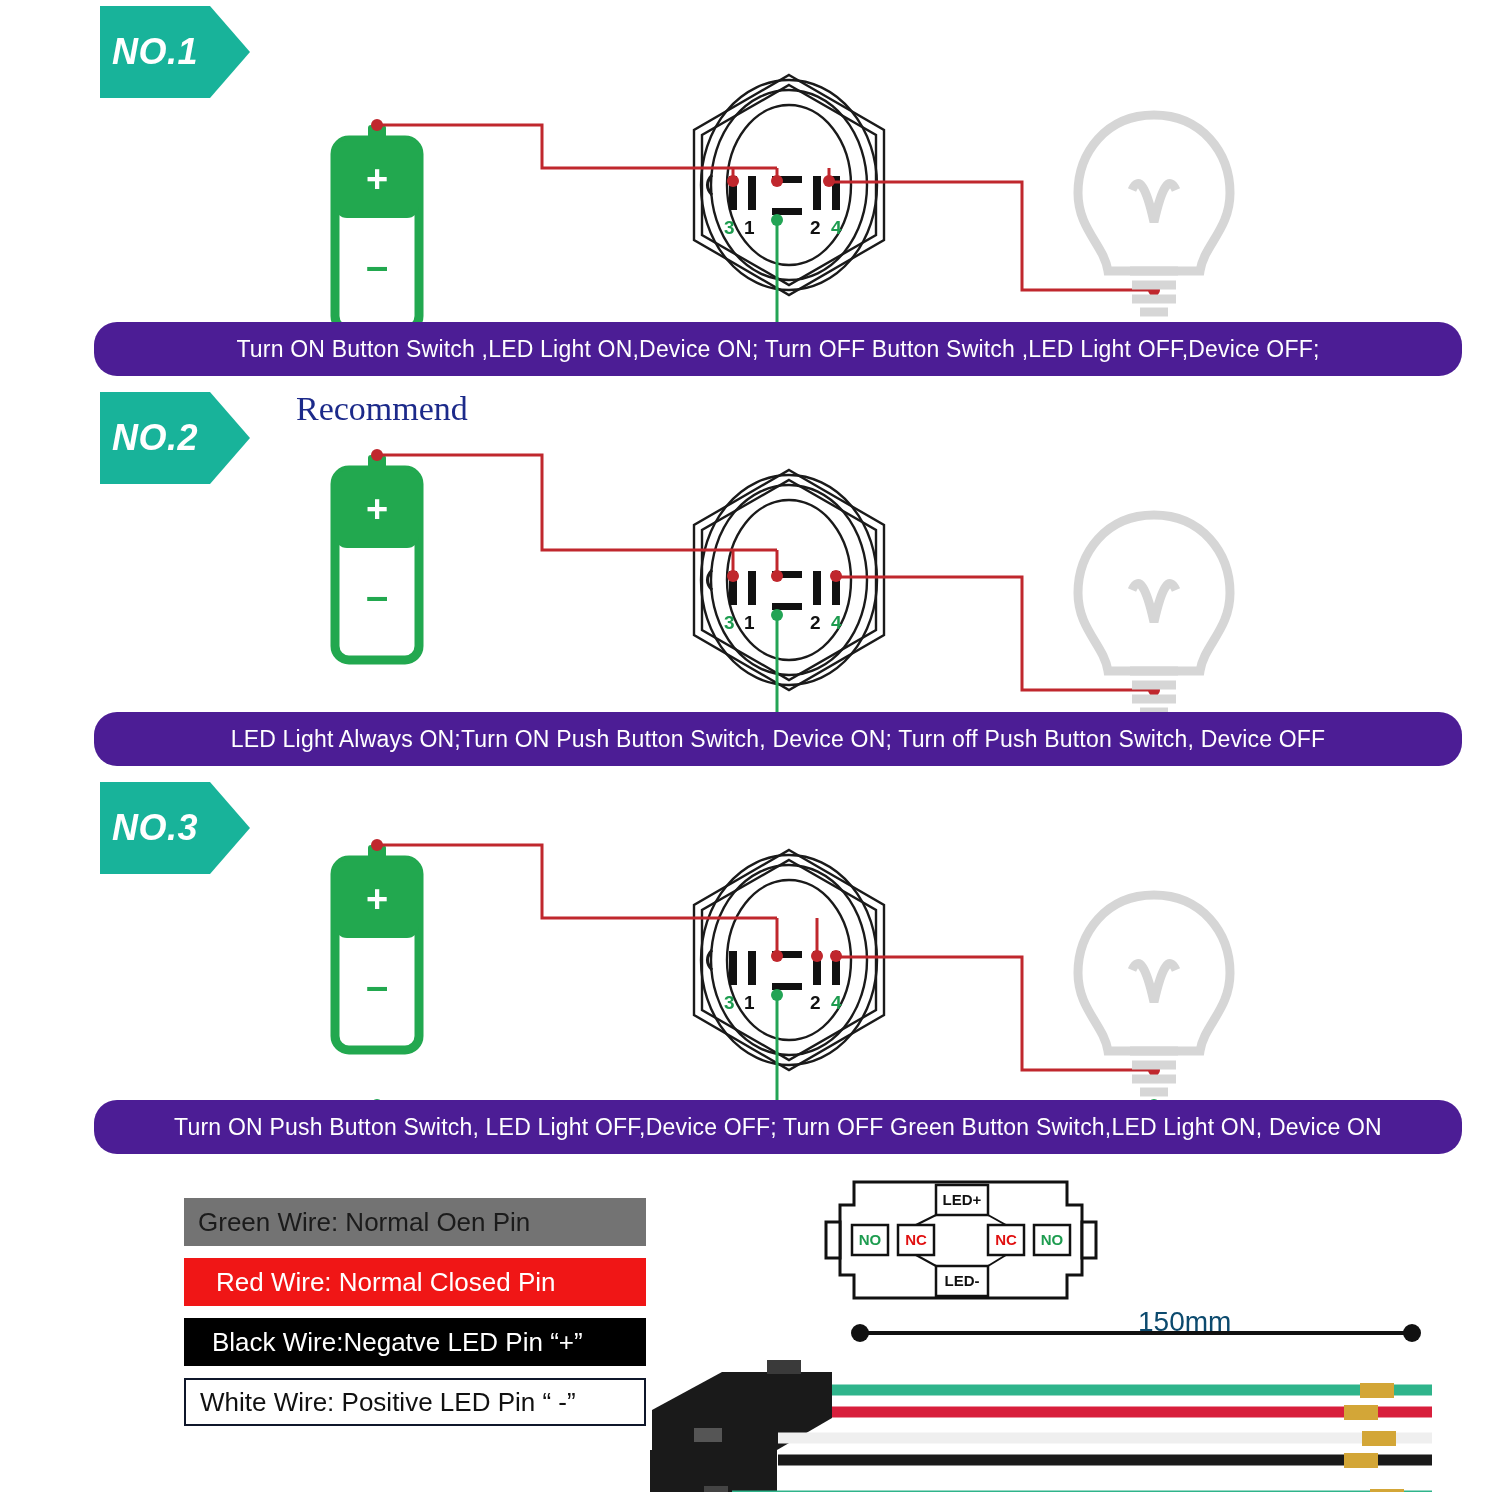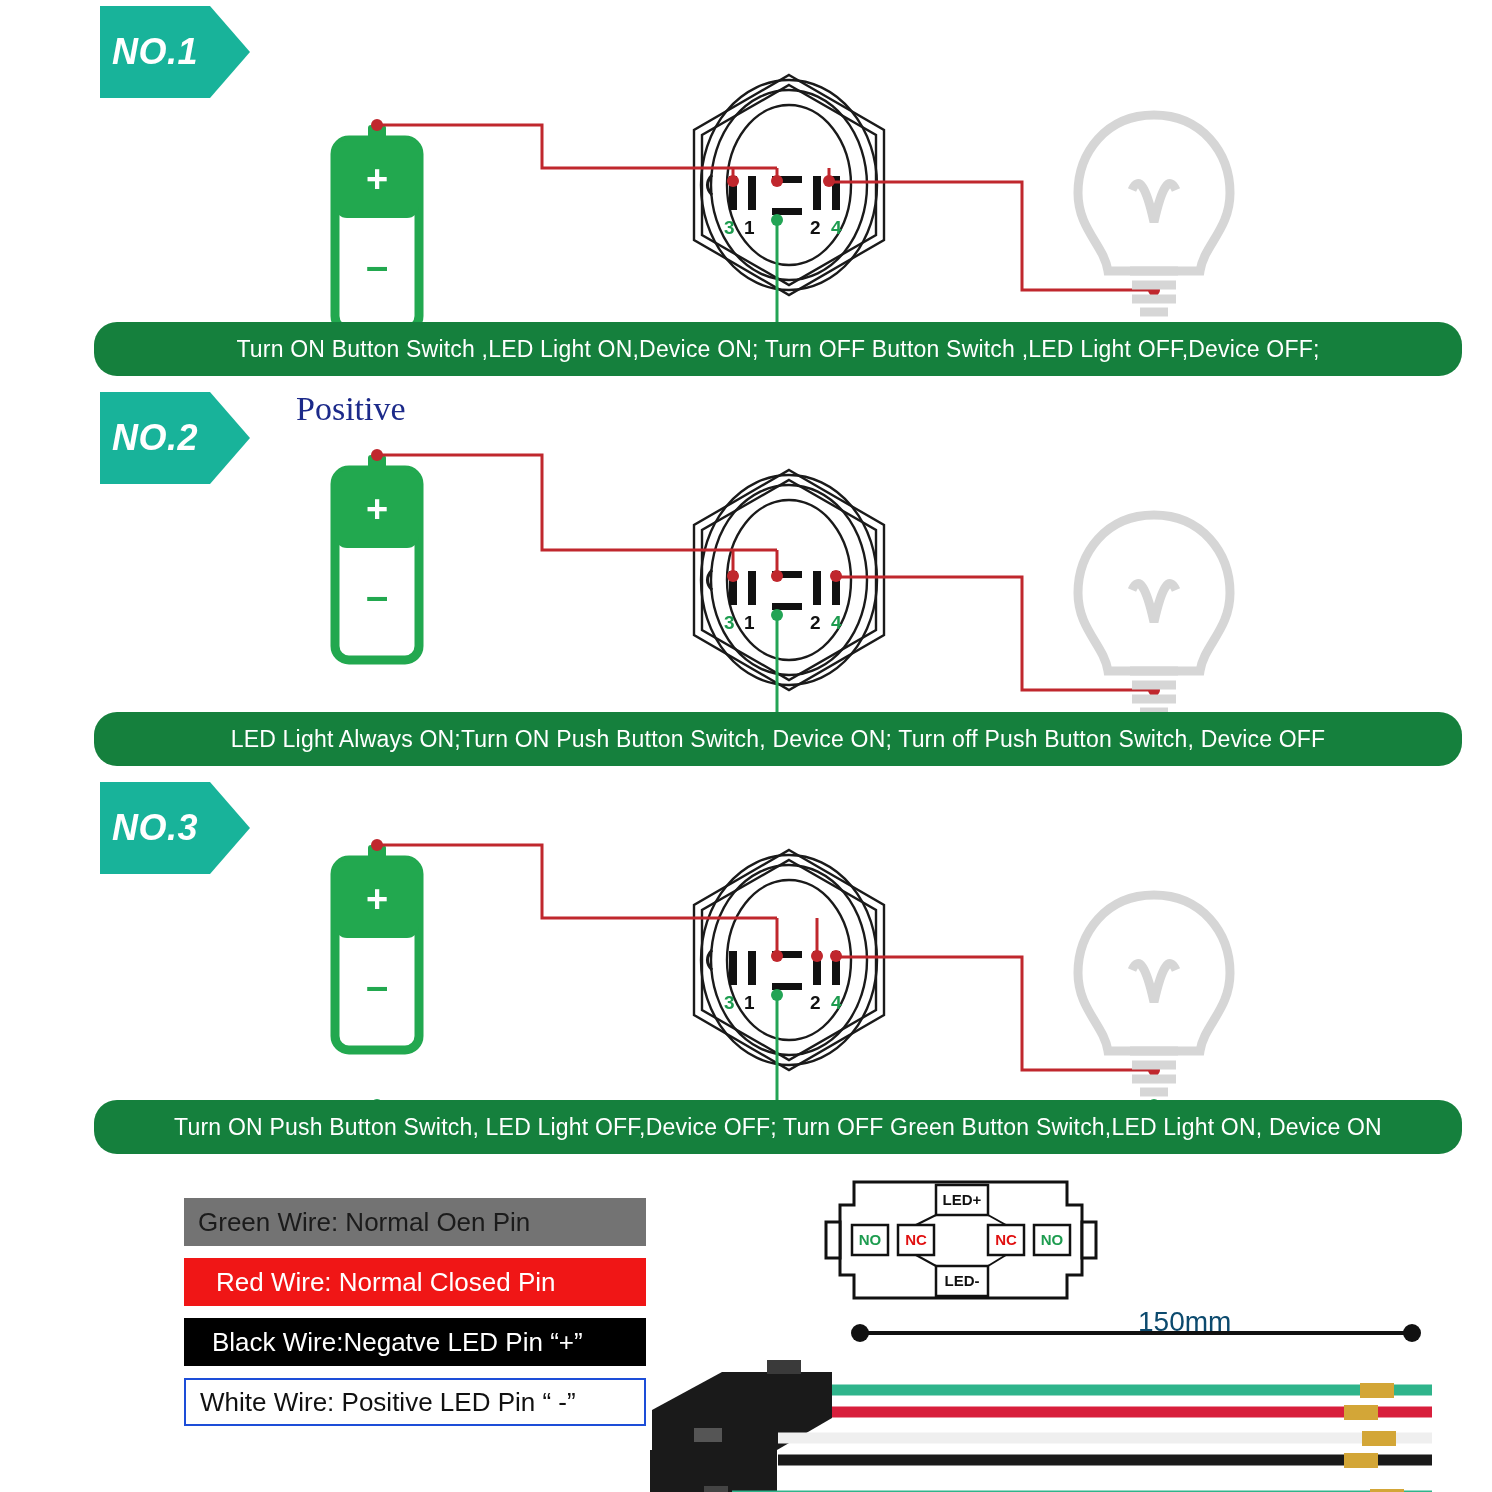--- a/index.html
+++ b/index.html
@@ -11,40 +11,40 @@
   .stage{position:absolute;left:0;top:0;width:1492px;height:1492px;margin-left:32px;}
 
   
   .tag{position:absolute;height:92px;width:150px;display:flex;align-items:center;}
   .tag .body{background:#18b39a;height:92px;width:112px;display:flex;align-items:center;justify-content:center;}
   .tag .arrow{width:0;height:0;border-top:46px solid transparent;border-bottom:46px solid transparent;border-left:40px solid #18b39a;}
   .tag .label{color:#ffffff;font-size:36px;font-weight:bold;font-style:italic;letter-spacing:0.5px;}
 
   
   .caption{
-    position:absolute;background:#15803d;color:#ffffff;
+    position:absolute;background:#4c1d95;color:#ffffff;
     display:flex;align-items:center;justify-content:center;
     font-size:23px;letter-spacing:.2px;white-space:nowrap;border-radius:23px;
   }
 
   
   .recommend{
     position:absolute;color:#1c2a8a;font-size:34px;
     font-family:"Liberation Serif", serif;
   }
 
   
   .legend-item{
     position:absolute;height:48px;display:flex;align-items:center;
     padding:0 14px;box-sizing:border-box;font-size:26px;
   }
   .lg-green{background:#737373;color:#1b1b1b;}
   .lg-red{background:#f01616;color:#ffffff;}
   .lg-black{background:#000000;color:#ffffff;}
-  .lg-white{background:#ffffff;color:#111111;border:2px solid #1d4ed8;}
+  .lg-white{background:#ffffff;color:#111111;border:2px solid #0f172a;}
 
   .dimtext{position:absolute;font-size:28px;color:#0c4a6e;}
 
   svg{position:absolute;left:0;top:0;overflow:visible;}
   .pin-num{font-size:19px;font-weight:bold;font-family:"Liberation Sans",sans-serif;}
   .cn-label{font-size:15px;font-weight:bold;font-family:"Liberation Sans",sans-serif;}
 </style>
 </head>
 <body>
 
@@ -122,21 +122,21 @@
 
   <div class="caption" style="left:62px;top:322px;width:1368px;height:54px;">Turn ON Button Switch ,LED Light ON,Device ON;   Turn OFF Button Switch ,LED Light OFF,Device OFF;</div>
 
   <div class="tag" style="left:68px;top:392px;">
     <div class="body">
         <span class="label">NO.2</span>
       </div>
     <div class="arrow"></div>
   </div>
 
-  <div class="recommend" style="left:264px;top:390px;">Positive</div>
+  <div class="recommend" style="left:264px;top:390px;">Recommend</div>
 
   <svg width="1492" height="330" style="top:410px;">
     <g>
       <rect x="336" y="45" width="18" height="16" rx="3" fill="#22a84f"></rect>
       <rect x="303" y="60" width="84" height="190" rx="14" fill="none" stroke="#22a84f" stroke-width="9"></rect>
       <rect x="303" y="60" width="84" height="78" rx="12" fill="#22a84f"></rect>
       <text x="345" y="112" fill="#fff" font-size="38" font-weight="bold" text-anchor="middle" font-family="Liberation Sans,sans-serif">+</text>
       <text x="345" y="200" fill="#22a84f" font-size="40" font-weight="bold" text-anchor="middle" font-family="Liberation Sans,sans-serif">–</text>
     </g>
 

